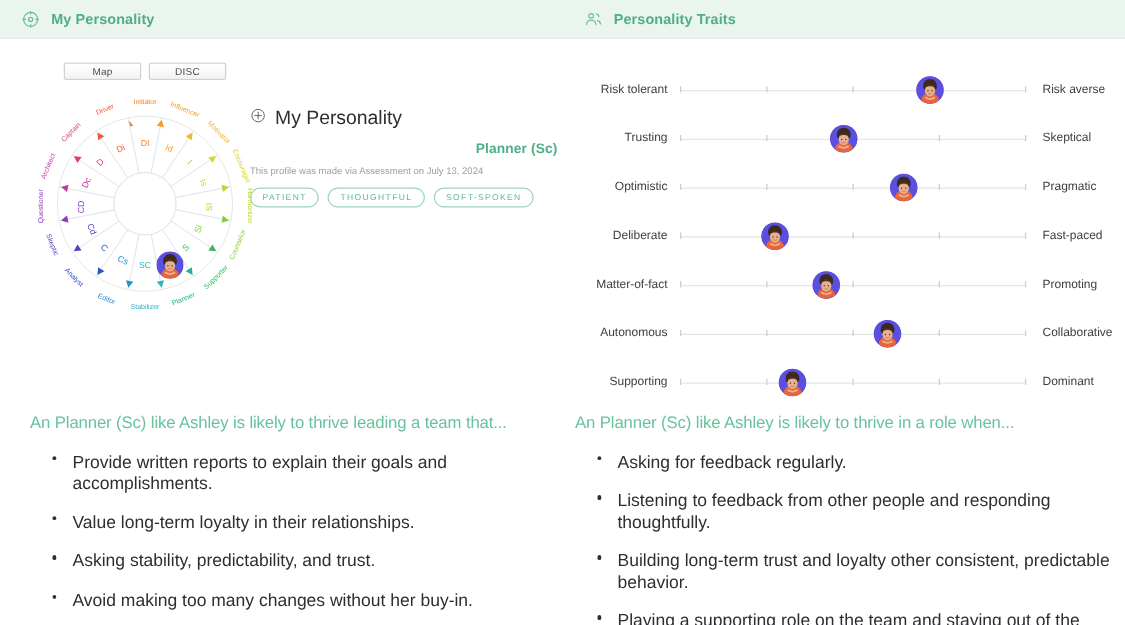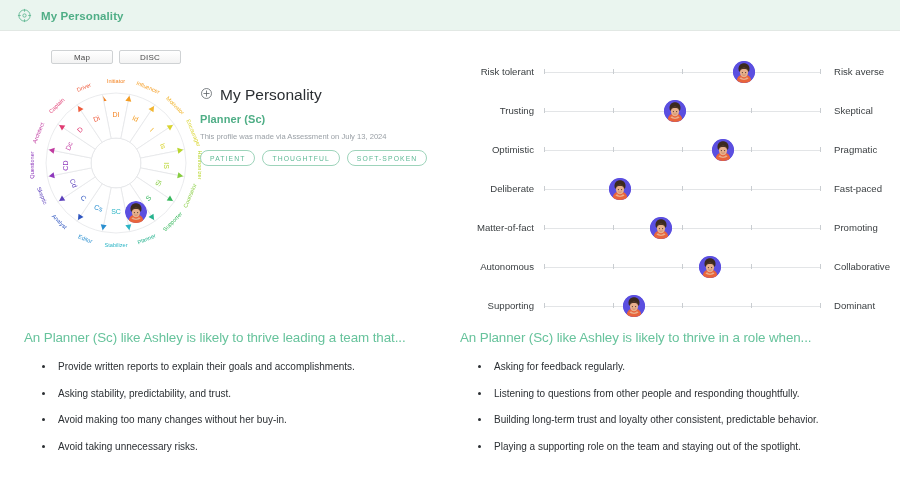--- a/index.html
+++ b/index.html
@@ -71,21 +71,21 @@
     left: 200px; top: 55px;
     width: 246px;
   }
   .profile-title {
     display: flex; align-items: center; gap: 7px;
     font-size: 15.5px; color: #2b2f33; font-weight: 400;
     margin-bottom: 9px;
   }
   .profile-type {
     font-size: 11px; color: #4fae86; font-weight: 600;
-    margin-bottom: 7px; letter-spacing: .1px;
+    margin-bottom: 7px; letter-spacing: .1px; text-align: right;
   }
   .profile-meta {
     font-size: 7.6px; color: #9aa0a6; margin-bottom: 9px;
   }
   .profile-desc {
     font-size: 10.6px; line-height: 1.52; color: #33383d;
     margin-bottom: 12px;
   }
   .tag-row { display: flex; gap: 7px; }
   .tag {
@@ -161,21 +161,21 @@
   .bottom-col.right { padding-left: 10px; }
   .bottom-title {
     font-size: 13.4px;
     color: #67c39c;
     margin-bottom: 16px;
     letter-spacing: -.1px;
   }
   .bottom-list { list-style: none; padding-left: 18px; }
   .bottom-list li {
     position: relative;
-    font-size: 10px;
+    font-size: 14px;
     color: #2b2f33;
     margin-bottom: 14.5px;
     padding-left: 16px;
     line-height: 1.2;
   }
   .bottom-list li::before {
     content: "";
     position: absolute;
     left: 0; top: 4px;
     width: 3.4px; height: 3.4px;
@@ -191,20 +191,31 @@
   <div class="header-bar">
     <div class="header-tab">
       <span class="tab-icon">
         <svg viewBox="0 0 24 24" width="15" height="15" fill="none" stroke="#6cbd9b" stroke-width="1.6">
           <circle cx="12" cy="12" r="9"></circle>
           <circle cx="12" cy="12" r="2.6"></circle>
           <path d="M12 1.5v4.4M12 18.1v4.4M1.5 12h4.4M18.1 12h4.4"></path>
         </svg>
       </span>
       <span class="tab-label">My Personality</span>
+    </div>
+    <div class="header-tab">
+      <span class="tab-icon">
+        <svg viewBox="0 0 24 24" width="15" height="15" fill="none" stroke="#6cbd9b" stroke-width="1.6" stroke-linecap="round">
+          <circle cx="9.5" cy="7.5" r="3"></circle>
+          <path d="M3.6 18.5c0-3.3 2.6-5.6 5.9-5.6s5.9 2.3 5.9 5.6"></path>
+          <path d="M16.4 5.2c1.7.3 2.9 1.6 2.9 3.2"></path>
+          <path d="M17.8 13.6c2.1.5 3.5 2.2 3.5 4.3"></path>
+        </svg>
+      </span>
+      <span class="tab-label">Personality Traits</span>
     </div>
   </div>
 
   <div class="columns">
 
     <div class="col-left">
 
       <div class="wheel-block">
         <div class="toggle-row">
           <div class="toggle-btn">Map</div>
@@ -521,29 +532,30 @@
           </div>
         </div>
     </div>
   </div>
 
   <div class="bottom">
     <div class="bottom-col">
       <div class="bottom-title">An Planner (Sc) like Ashley is likely to thrive leading a team that...</div>
       <ul class="bottom-list" id="left-list">
           <li>Provide written reports to explain their goals and accomplishments.</li>
+          <li>Value long-term loyalty in their relationships.</li>
           <li>Asking stability, predictability, and trust.</li>
           <li>Avoid making too many changes without her buy-in.</li>
           <li>Avoid taking unnecessary risks.</li>
         </ul>
     </div>
     <div class="bottom-col right">
       <div class="bottom-title">An Planner (Sc) like Ashley is likely to thrive in a role when...</div>
       <ul class="bottom-list" id="right-list">
           <li>Asking for feedback regularly.</li>
-          <li>Listening to questions from other people and responding thoughtfully.</li>
+          <li>Listening to feedback from other people and responding thoughtfully.</li>
           <li>Building long-term trust and loyalty other consistent, predictable behavior.</li>
           <li>Playing a supporting role on the team and staying out of the spotlight.</li>
         </ul>
     </div>
   </div>
 
 </div>
 
 </body></html>

